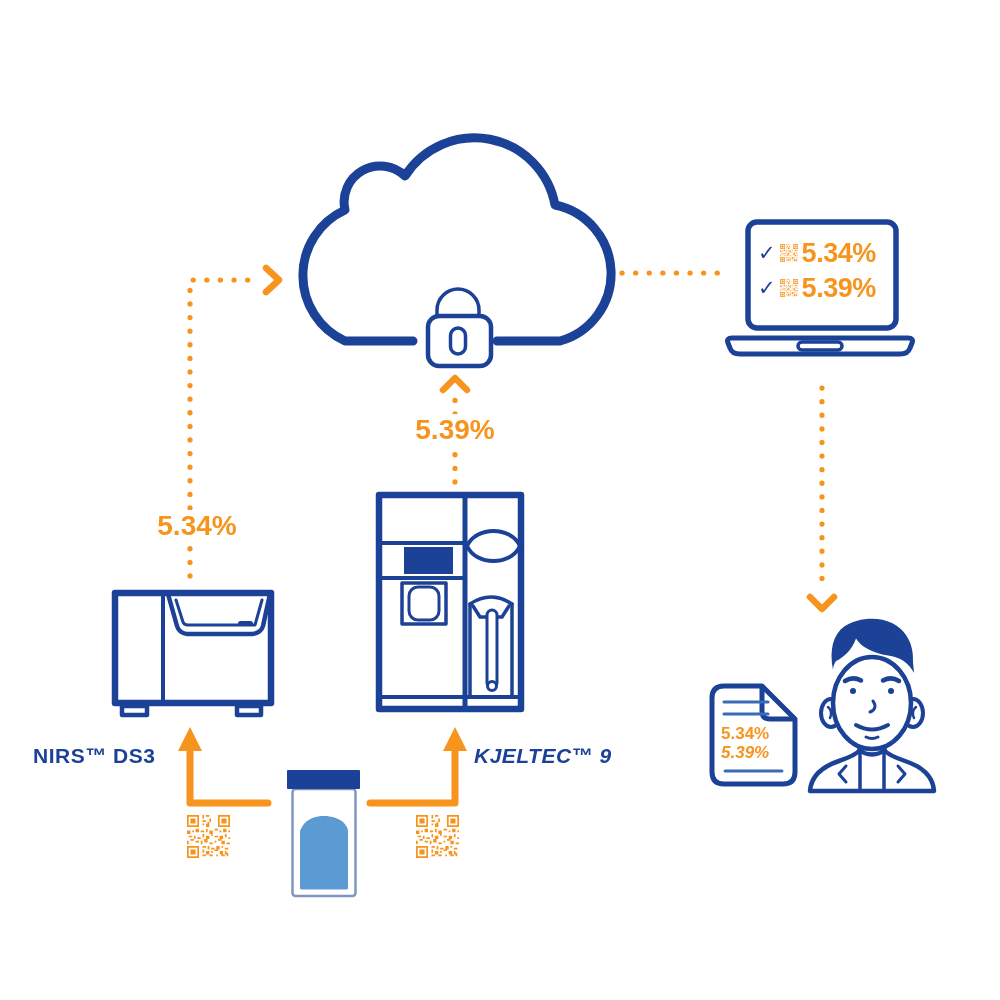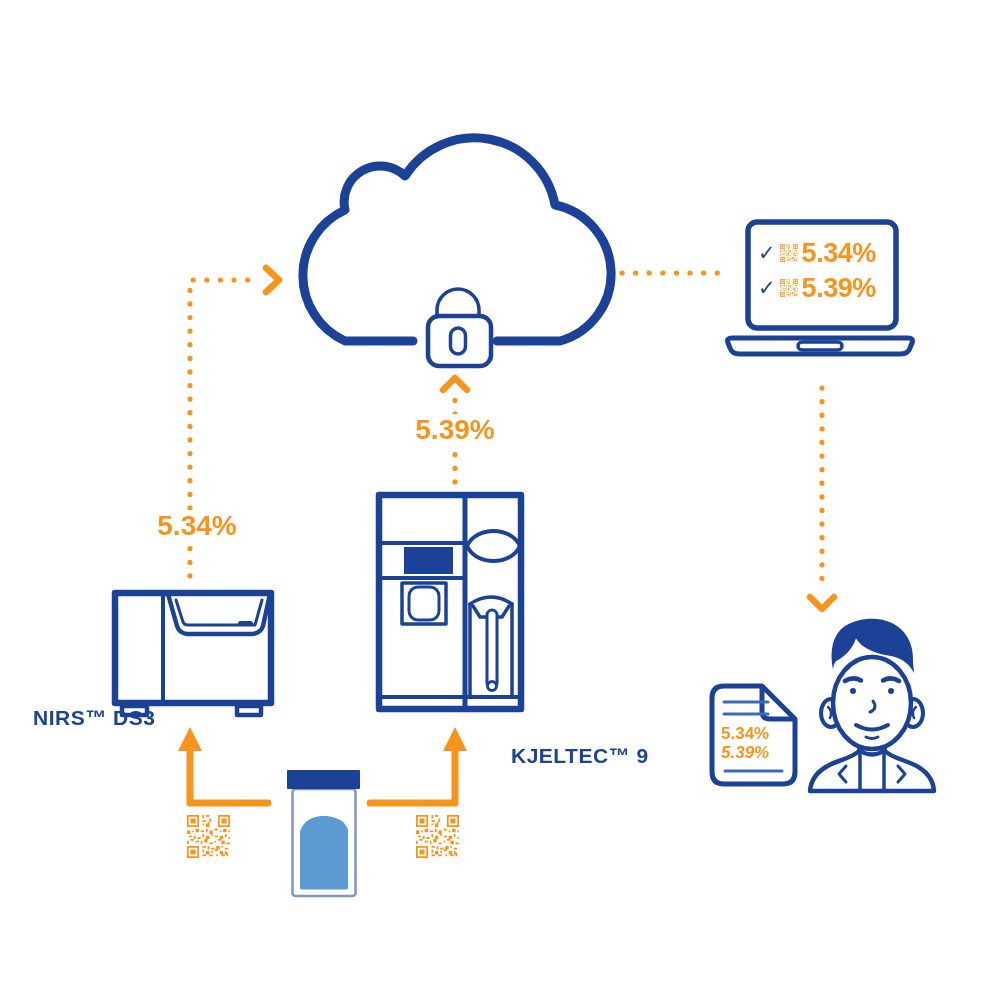--- a/index.html
+++ b/index.html
@@ -169,21 +169,21 @@
       <svg class="qr-sm" viewBox="0 0 25 25">
           <use href="#qr"></use>
         </svg>
       <span class="lap-val">5.39%</span>
     </div>
   </div>
 
   <div class="txt flow-label" style="left:156px;top:510px;width:82px;">5.34%</div>
   <div class="txt flow-label" style="left:414px;top:414px;width:82px;">5.39%</div>
 
-  <div class="txt brand-label" style="left:33px;top:706px;">NIRS™ DS3</div>
-  <div class="txt brand-label" style="left:511px;top:744px;">KJELTEC™ 9</div>
+  <div class="txt brand-label" style="left:33px;top:744px;">NIRS™ DS3</div>
+  <div class="txt brand-label" style="left:474px;top:744px;font-style:italic;">KJELTEC™ 9</div>
 
   <div class="txt doc-values">
     <div class="v1">5.34%</div>
     <div class="v2">5.39%</div>
   </div>
 
 </div>
 
 </body></html>

